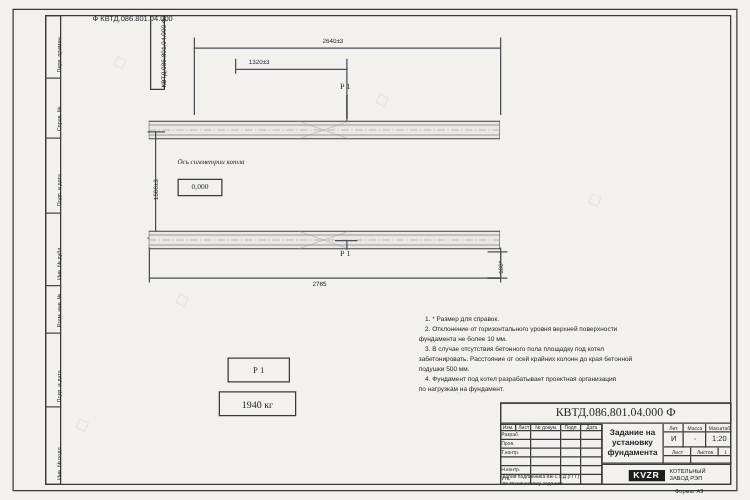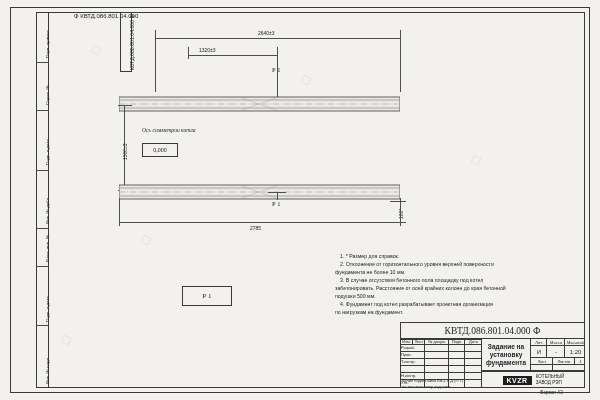--- a/index.html
+++ b/index.html
@@ -121,20 +121,23 @@
   <div class="notes" style="left:335px;top:268px;">фундамента не более 10 мм.</div>
   <div class="notes" style="left:340px;top:276px;">3. В случае отсутствия бетонного пола площадку под котел</div>
   <div class="notes" style="left:335px;top:284px;">забетонировать. Расстояние от осей крайних колонн до края бетонной</div>
   <div class="notes" style="left:335px;top:292px;">подушки  500 мм.</div>
   <div class="notes" style="left:340px;top:300px;">4. Фундамент под котел разрабатывает проектная организация</div>
   <div class="notes" style="left:335px;top:308px;">по нагрузкам на фундамент.</div>
 
   <div class="boxlbl" style="left:182px;top:286px;width:50px;height:20px;font-size:7px;font-family:'Liberation Serif',serif;">
       <span>Р 1</span>
     </div>
+  <div class="boxlbl" style="left:175px;top:313px;width:62px;height:20px;font-size:8px;font-family:'Liberation Serif',serif;">
+      <span>1940 кг</span>
+    </div>
 
   <div class="frame" style="left:400px;top:322px;width:185px;height:66px;"></div>
 
   <div class="frame" style="left:400px;top:322px;width:185px;height:17px;display:flex;align-items:center;justify-content:center;">
     <span style="font-size:9.5px;font-family:'Liberation Serif',serif;color:#23262b;">КВТД.086.801.04.000  Ф</span>
   </div>
 
   <div class="frame" style="left:400px;top:339px;width:82px;height:49px;"></div>
   <div class="cell ctr" style="left:400px;top:339px;width:13px;height:6px;">Изм.</div>
   <div class="cell ctr" style="left:413px;top:339px;width:12px;height:6px;">Лист</div>

